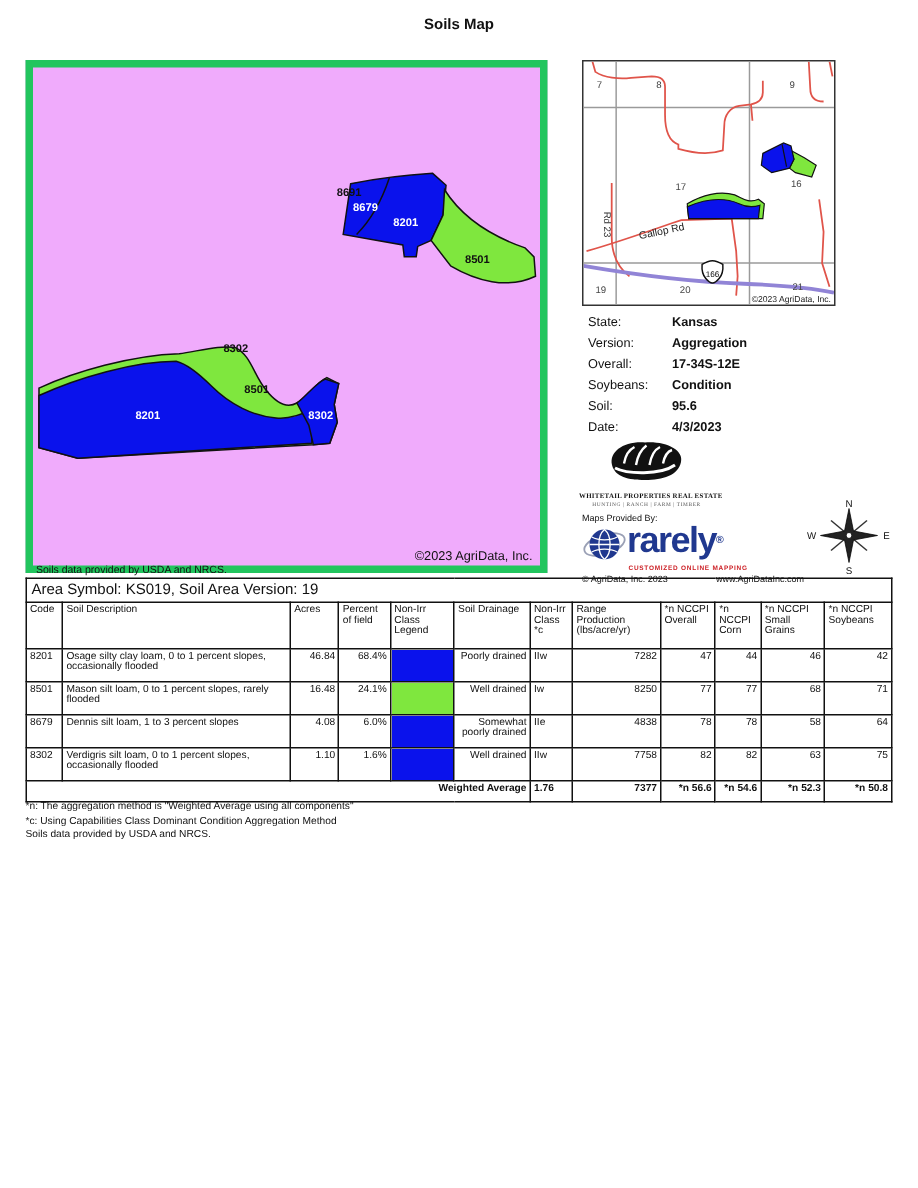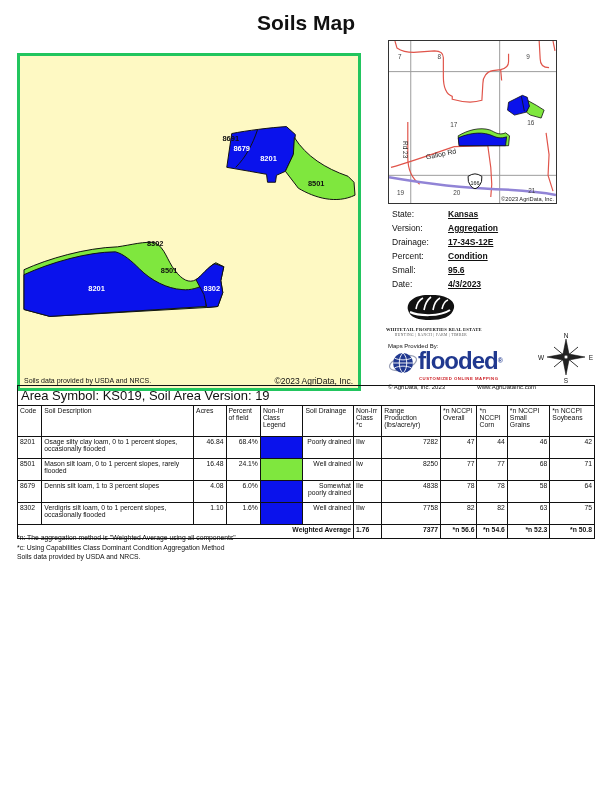--- a/index.html
+++ b/index.html
@@ -3,52 +3,52 @@
 <meta charset="utf-8">
 <style>
   html,body{margin:0;padding:0;}
   body{
     width:612px;height:792px;position:relative;background:#ffffff;
     font-family:"Liberation Sans",sans-serif;color:#111;
     -webkit-font-smoothing:antialiased;
   }
   .abs{position:absolute;}
   
-  #title{top:11px;left:0;width:612px;text-align:center;font-size:21px;font-weight:bold;}
-  
-  #main-map{left:17px;top:53px;width:338px;height:332px;border:3px solid #22c55e;background:#fef9c3;}
+  #title{top:11px;left:0;width:612px;text-align:center;font-size:10px;font-weight:bold;}
+  
+  #main-map{left:17px;top:40px;width:338px;height:332px;border:5px solid #22c55e;background:#f0abfc;}
   #main-map svg{display:block;}
   #main-map .map-copy{position:absolute;right:5px;bottom:2px;font-size:8.5px;color:#111;}
   #soils-note-top{left:24px;top:377px;font-size:7px;}
   
   #locator-map{left:388px;top:40px;width:167px;height:162px;border:1px solid #333;background:#fff;overflow:hidden;}
   
   #info{left:392px;top:207px;font-size:8.5px;}
-  #info .row{height:14px;line-height:14px;text-decoration:underline;}
+  #info .row{height:14px;line-height:14px;}
   #info .lbl{display:inline-block;width:56px;}
   #info .val{font-weight:bold;}
   
   #whitetail{left:386px;top:292px;width:90px;text-align:center;}
   #whitetail .wt-name{font-family:"Liberation Serif",serif;font-size:4.6px;font-weight:bold;letter-spacing:.2px;margin-top:1px;white-space:nowrap;}
   #whitetail .wt-tag{font-family:"Liberation Serif",serif;font-size:3.6px;color:#555;letter-spacing:.4px;margin-top:1px;white-space:nowrap;}
   
   #surety{left:388px;top:343px;width:150px;}
   #surety .provided{font-size:6px;margin-bottom:1px;}
   #surety .logo-row{display:flex;align-items:flex-start;}
   #surety .word{font-size:24px;line-height:22px;font-weight:bold;color:#20388f;letter-spacing:-1px;}
   #surety .reg{font-size:7px;vertical-align:super;color:#20388f;font-weight:bold;}
   #surety .tagline{font-size:4.3px;font-weight:bold;color:#cc2026;letter-spacing:.5px;margin-left:31px;margin-top:0px;}
   #surety .bottom{display:flex;justify-content:space-between;font-size:6px;margin-top:3px;width:148px;}
   
   #compass{left:537px;top:330px;}
   
   #soil-table{left:17px;top:385px;}
   table{border-collapse:collapse;table-layout:fixed;width:578px;font-size:6.8px;}
   td,th{border:1px solid #111;padding:1px 2px;vertical-align:top;overflow:hidden;}
-  tr.area-row td{font-size:13px;padding:2px 3px;height:11px;}
+  tr.area-row td{font-size:10px;padding:2px 3px;height:11px;}
   tr.head-row td{height:28px;}
   tr.data-row td{height:19px;}
   td.num{text-align:right;}
   td.left{text-align:left;}
   tr.wa-row td{font-weight:bold;height:11px;}
   td.wa-label{text-align:right;}
   
   #footnotes{left:17px;top:533px;font-size:6.8px;line-height:9.5px;}
 </style>
 </head>
@@ -134,23 +134,23 @@
     <text x="14" y="110" font-size="6.5" fill="#333" text-anchor="middle" transform="rotate(90 14,110)">Rd 23</text>
     <text x="38" y="120" font-size="7" fill="#222" transform="rotate(-12 38,120)">Gallop Rd</text>
 
     <text x="167" y="162" font-size="5.8" fill="#222" text-anchor="end">©2023 AgriData, Inc.</text>
   </svg>
 </div>
 
 <div class="abs" id="info">
   <div class="row"><span class="lbl">State:</span><span class="val">Kansas</span></div>
   <div class="row"><span class="lbl">Version:</span><span class="val">Aggregation</span></div>
-  <div class="row"><span class="lbl">Drainage:</span><span class="val">17-34S-12E</span></div>
-  <div class="row"><span class="lbl">Percent:</span><span class="val">Condition</span></div>
-  <div class="row"><span class="lbl">Small:</span><span class="val">95.6</span></div>
+  <div class="row"><span class="lbl">Overall:</span><span class="val">17-34S-12E</span></div>
+  <div class="row"><span class="lbl">Soybeans:</span><span class="val">Condition</span></div>
+  <div class="row"><span class="lbl">Soil:</span><span class="val">95.6</span></div>
   <div class="row"><span class="lbl">Date:</span><span class="val">4/3/2023</span></div>
 </div>
 
 <div class="abs" id="whitetail">
   <svg width="58" height="30" viewBox="0 0 58 30">
     <path d="M6,18 C4,9 14,2 28,3 C42,2 54,8 52,16 C50,25 40,28 28,28 C17,28 8,26 6,18 Z" fill="#111"></path>
     <path d="M8,20 C16,24 38,25 48,18" stroke="#fff" stroke-width="2" fill="none"></path>
     <path d="M14,17 C15,11 17,8 21,6" stroke="#fff" stroke-width="1.6" fill="none"></path>
     <path d="M22,18 C23,12 25,8 29,5" stroke="#fff" stroke-width="1.6" fill="none"></path>
     <path d="M31,18 C32,12 34,8 38,6" stroke="#fff" stroke-width="1.6" fill="none"></path>
@@ -162,21 +162,21 @@
 
 <div class="abs" id="surety">
   <div class="provided">Maps Provided By:</div>
   <div class="logo-row">
     <svg width="30" height="26" viewBox="0 0 30 26">
       <ellipse cx="15" cy="13" rx="14" ry="6.5" fill="none" stroke="#9aa0b5" stroke-width="1.2" transform="rotate(-18 15 13)"></ellipse>
       <circle cx="15" cy="13" r="10" fill="#20388f"></circle>
       <path d="M5,13 H25 M15,3 C10,7 10,19 15,23 M15,3 C20,7 20,19 15,23 M6.5,8 C11,10.5 19,10.5 23.5,8 M6.5,18 C11,15.5 19,15.5 23.5,18" stroke="#fff" stroke-width="0.9" fill="none"></path>
     </svg>
     <div>
-      <span class="word">flooded</span><span class="reg">®</span>
+      <span class="word">rarely</span><span class="reg">®</span>
     </div>
   </div>
   <div class="tagline">CUSTOMIZED ONLINE MAPPING</div>
   <div class="bottom">
     <span>© AgriData, Inc. 2023</span>
     <span>www.AgriDataInc.com</span>
   </div>
 </div>
 
 <div class="abs" id="compass">

